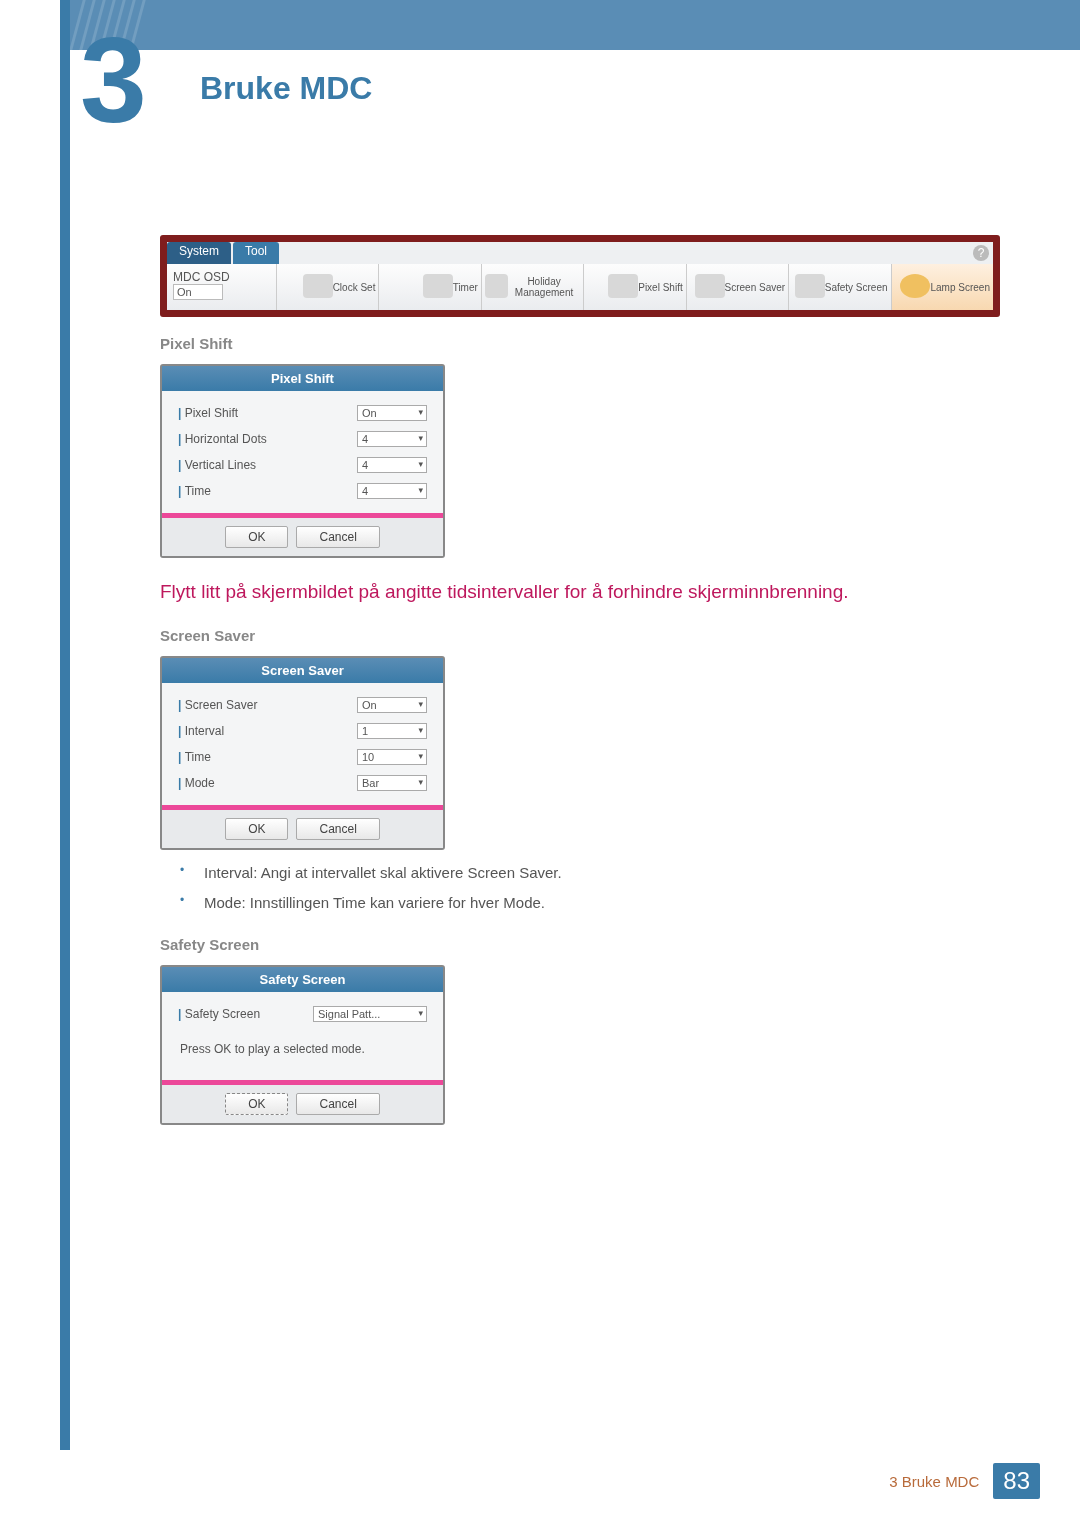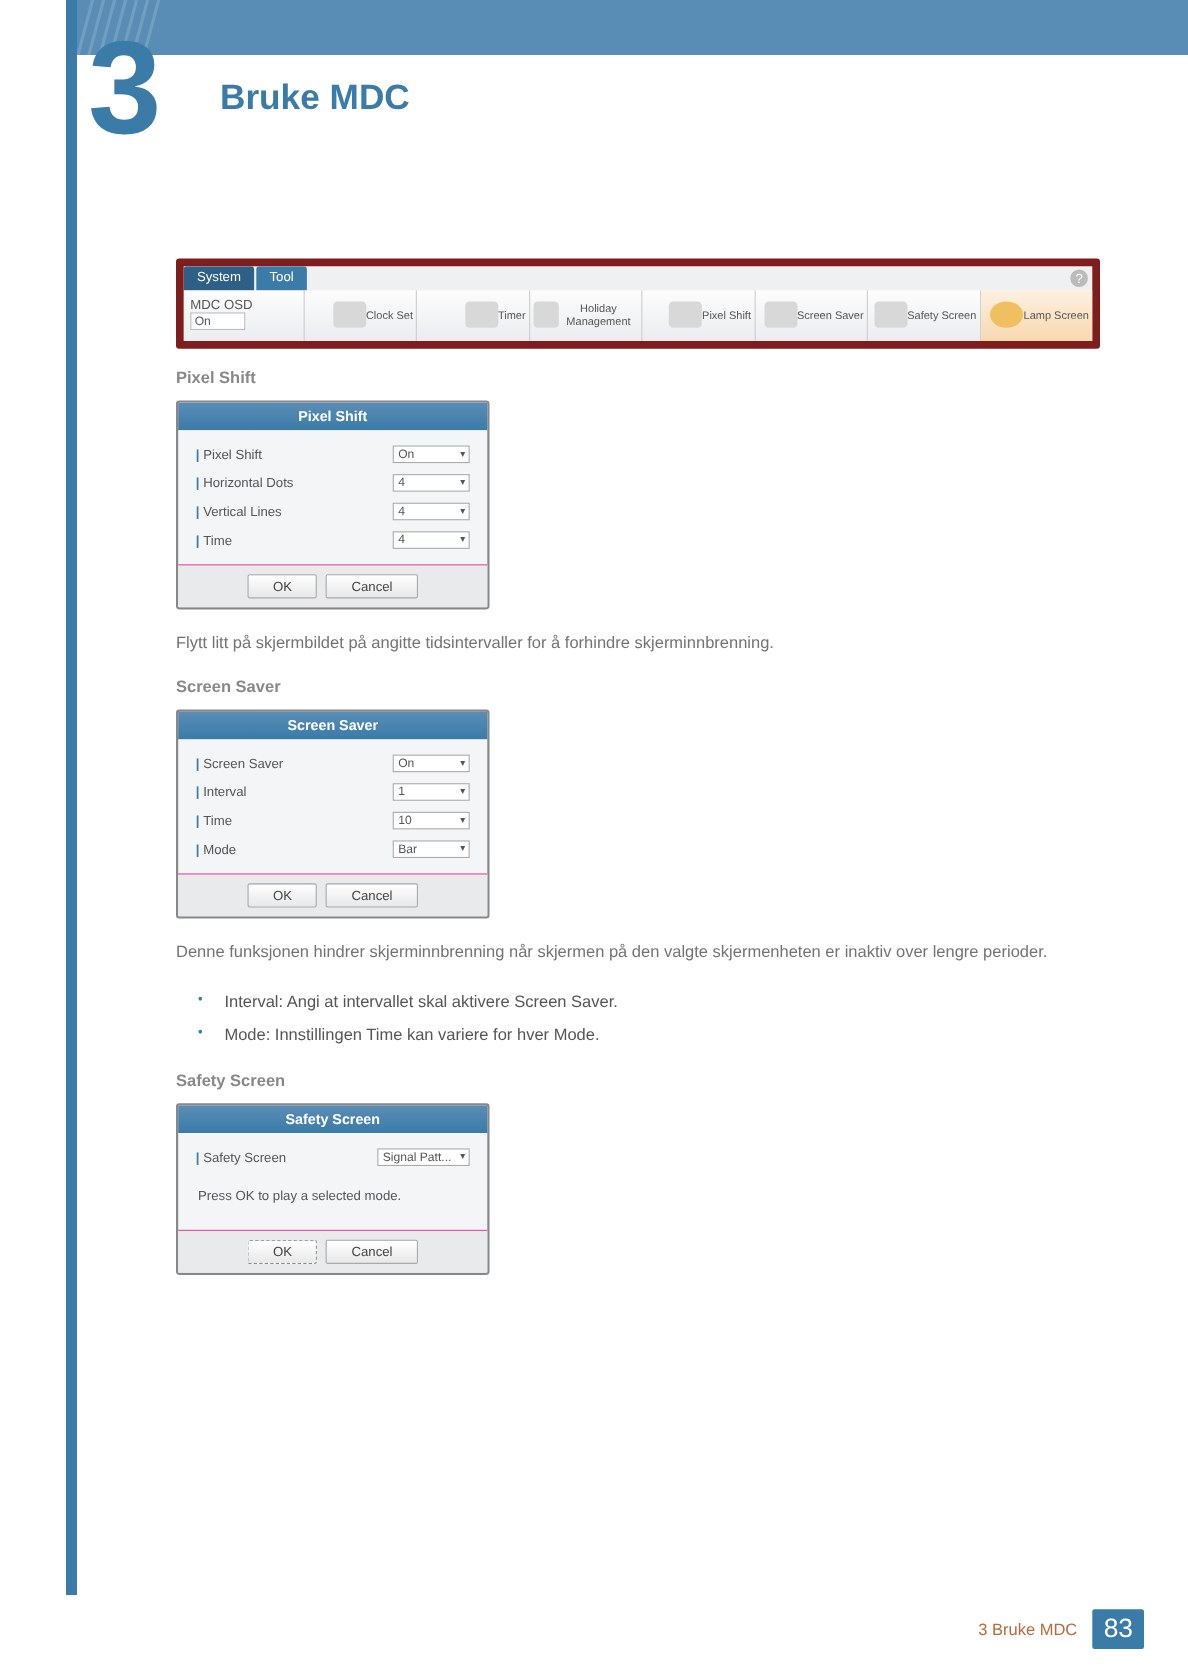--- a/index.html
+++ b/index.html
@@ -7,21 +7,21 @@
   .page { width: 100%; height: 100%; position: relative; }
   .side-bar { position: absolute; left: 60px; top: 0; width: 10px; height: 1450px; background: #3a7ba8; }
   .top-band { position: absolute; left: 70px; top: 0; width: 1010px; height: 50px; background: #5a8db5; overflow: hidden; }
   .stripes { position: absolute; left: 0; top: 0; width: 100px; height: 60px; }
   .stripes span { position: absolute; top: -10px; width: 3px; height: 70px; background: rgba(255,255,255,0.15); transform: skewX(-15deg); }
   .chapter-num { position: absolute; left: 80px; top: 20px; width: 90px; height: 100px; color: #3a7ba8; font-size: 120px; font-weight: bold; line-height: 1; font-family: Arial, sans-serif; }
   .chapter-title { position: absolute; left: 200px; top: 70px; font-size: 32px; color: #3a7ba8; font-weight: bold; }
   .content { position: absolute; left: 160px; top: 235px; width: 840px; }
   .section-heading { color: #b86a3a; font-size: 17px; font-weight: bold; margin-bottom: 20px; }
   .sub-heading { color: #888; font-size: 15px; font-weight: bold; margin: 18px 0 12px 0; }
-  .body-text { color: #737373; font-size: 15px; line-height: 1.8; margin: 17px 0; }
+  .body-text { color: #be185d; font-size: 19px; line-height: 1.8; margin: 17px 0; }
   .bullets { margin: 8px 0 14px 20px; }
   .bullets li { color: #555; font-size: 15px; line-height: 2; list-style: none; position: relative; padding-left: 24px; }
   .bullets li::before { content: "•"; position: absolute; left: 0; color: #3a7ba8; font-size: 12px; }
 
   
   .ribbon { width: 840px; height: 82px; border: 7px solid #7f1d1d; display: flex; border-radius: 3px; overflow: hidden; background: #eef0f2; position: relative; }
   .ribbon-top { position: absolute; left: 0; top: 0; height: 22px; display: flex; }
   .ribbon-tab { padding: 2px 12px; font-size: 12px; color: #fff; background: #3a7ba8; border-radius: 3px 3px 0 0; margin-right: 2px; }
   .ribbon-tab.dark { background: #2d5f87; }
   .ribbon-body { position: absolute; top: 22px; left: 0; right: 0; bottom: 0; display: flex; background: linear-gradient(#fdfdfd,#eaecef); }
@@ -36,21 +36,21 @@
 
   
   .dialog { width: 285px; border: 2px solid #888; border-radius: 3px; background: #f4f5f6; margin-bottom: 6px; }
   .dlg-title { background: linear-gradient(#5a8db5,#3a7ba8); color: #fff; font-size: 13px; padding: 5px 0; text-align: center; position: relative; font-weight: bold; }
   .dlg-body { padding: 14px 16px 4px 16px; }
   .dlg-row { display: flex; justify-content: space-between; align-items: center; margin-bottom: 10px; font-size: 12px; color: #555; }
   .dlg-row .lbl::before { content: "| "; color: #3a7ba8; font-weight: bold; }
   .dlg-dd { border: 1px solid #aaa; background: #fff; font-size: 11px; padding: 1px 14px 1px 4px; width: 70px; position: relative; }
   .dlg-dd::after { content: "▾"; position: absolute; right: 3px; top: 1px; font-size: 9px; color: #555; }
   .dlg-msg { font-size: 12px; color: #555; padding: 10px 2px 20px 2px; }
-  .dlg-btns { display: flex; justify-content: center; gap: 8px; padding: 8px; border-top: 1px solid #ec4899; background: #e8eaec; }
+  .dlg-btns { display: flex; justify-content: center; gap: 8px; padding: 8px; border-top: 5px solid #ec4899; background: #e8eaec; }
   .dlg-btn { border: 1px solid #aaa; background: linear-gradient(#fff,#e8e8e8); font-size: 12px; color: #444; padding: 3px 22px; border-radius: 2px; }
 
   .footer { position: absolute; bottom: 28px; right: 40px; display: flex; align-items: center; gap: 14px; }
   .footer-text { color: #b86a3a; font-size: 15px; }
   .footer-pg { background: #3a7ba8; color: #fff; padding: 4px 10px; font-size: 24px; font-weight: normal; border-radius: 2px; }
 </style>
 </head>
 <body>
 
 <div class="page">
@@ -160,33 +160,32 @@
         <div class="dlg-row">
             <span class="lbl">Mode</span>
             <span class="dlg-dd">Bar</span>
           </div>
       </div>
       <div class="dlg-btns">
         <div class="dlg-btn">OK</div>
         <div class="dlg-btn">Cancel</div>
       </div>
     </div>
-    <div class="body-text">Denne funksjonen hindrer skjerminnbrenning når skjermen på den valgte skjermenheten er inaktiv over lengre perioder.</div>
     <ul class="bullets">
       <li>Interval: Angi at intervallet skal aktivere Screen Saver.</li>
       <li>Mode: Innstillingen Time kan variere for hver Mode.</li>
     </ul>
 
     <div class="sub-heading">Safety Screen</div>
     <div class="dialog">
       <div class="dlg-title">Safety Screen</div>
       <div class="dlg-body">
         <div class="dlg-row">
             <span class="lbl">Safety Screen</span>
-            <span class="dlg-dd" style="width:84px">Signal Patt...</span>
+            <span class="dlg-dd" style="width:114px">Signal Patt...</span>
           </div>
         <div class="dlg-msg">Press OK to play a selected mode.</div>
       </div>
       <div class="dlg-btns">
         <div class="dlg-btn" style="border:1px dashed #888">OK</div>
         <div class="dlg-btn">Cancel</div>
       </div>
     </div>
   </div>
 

